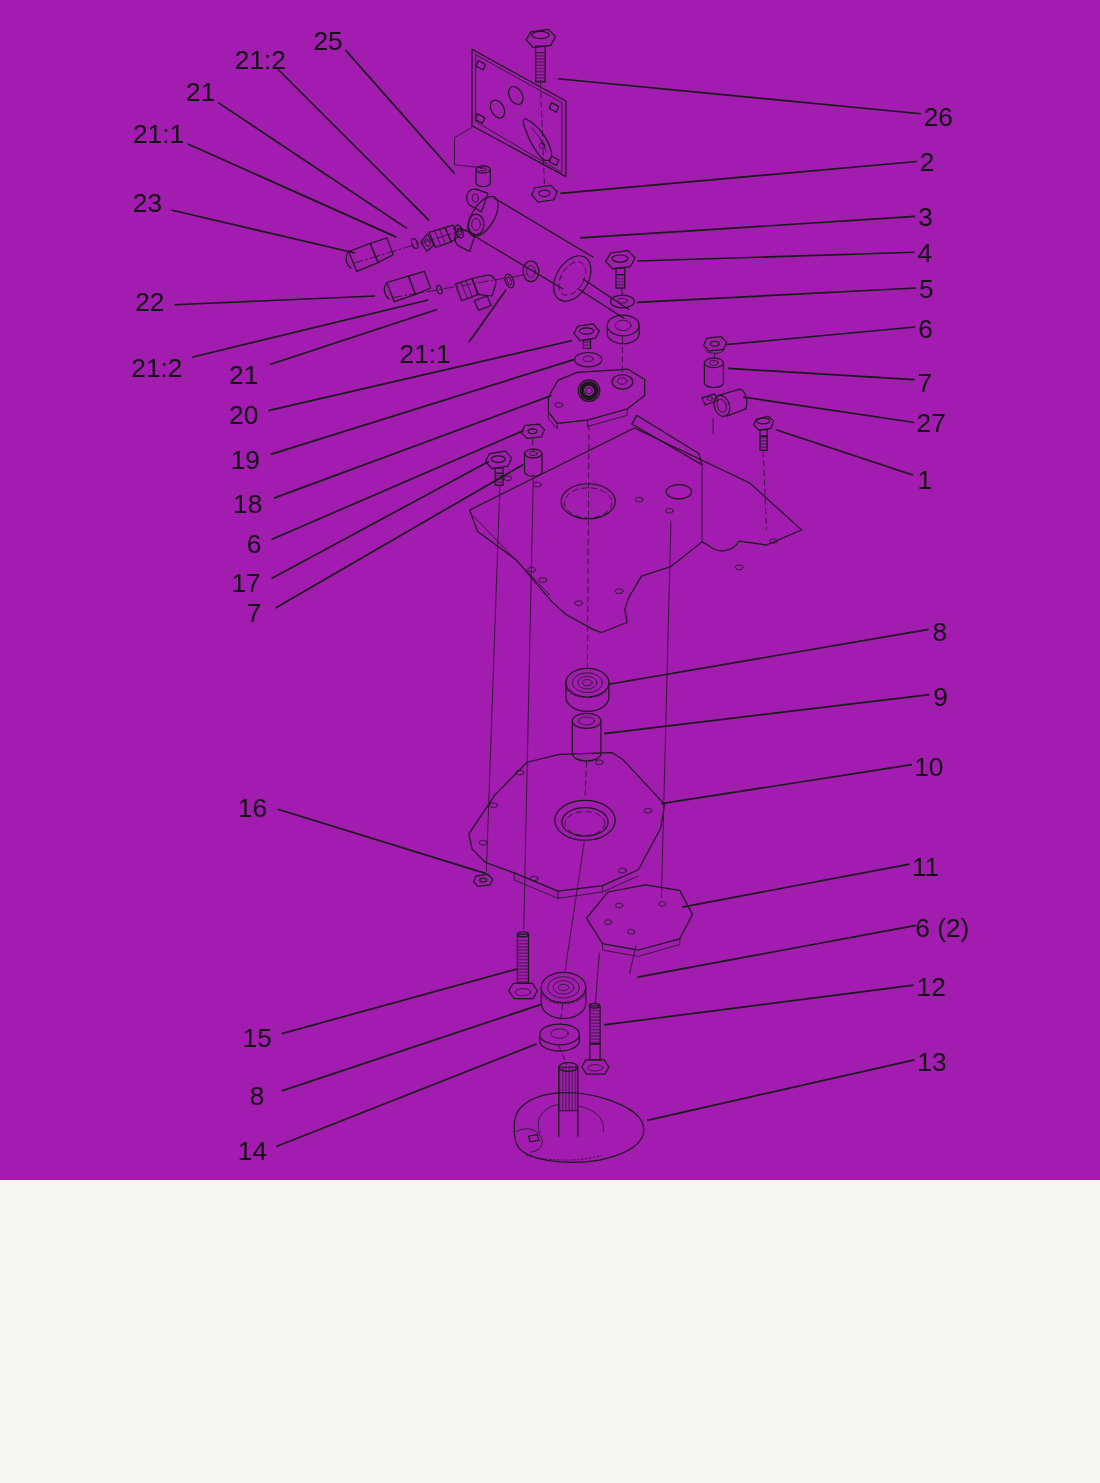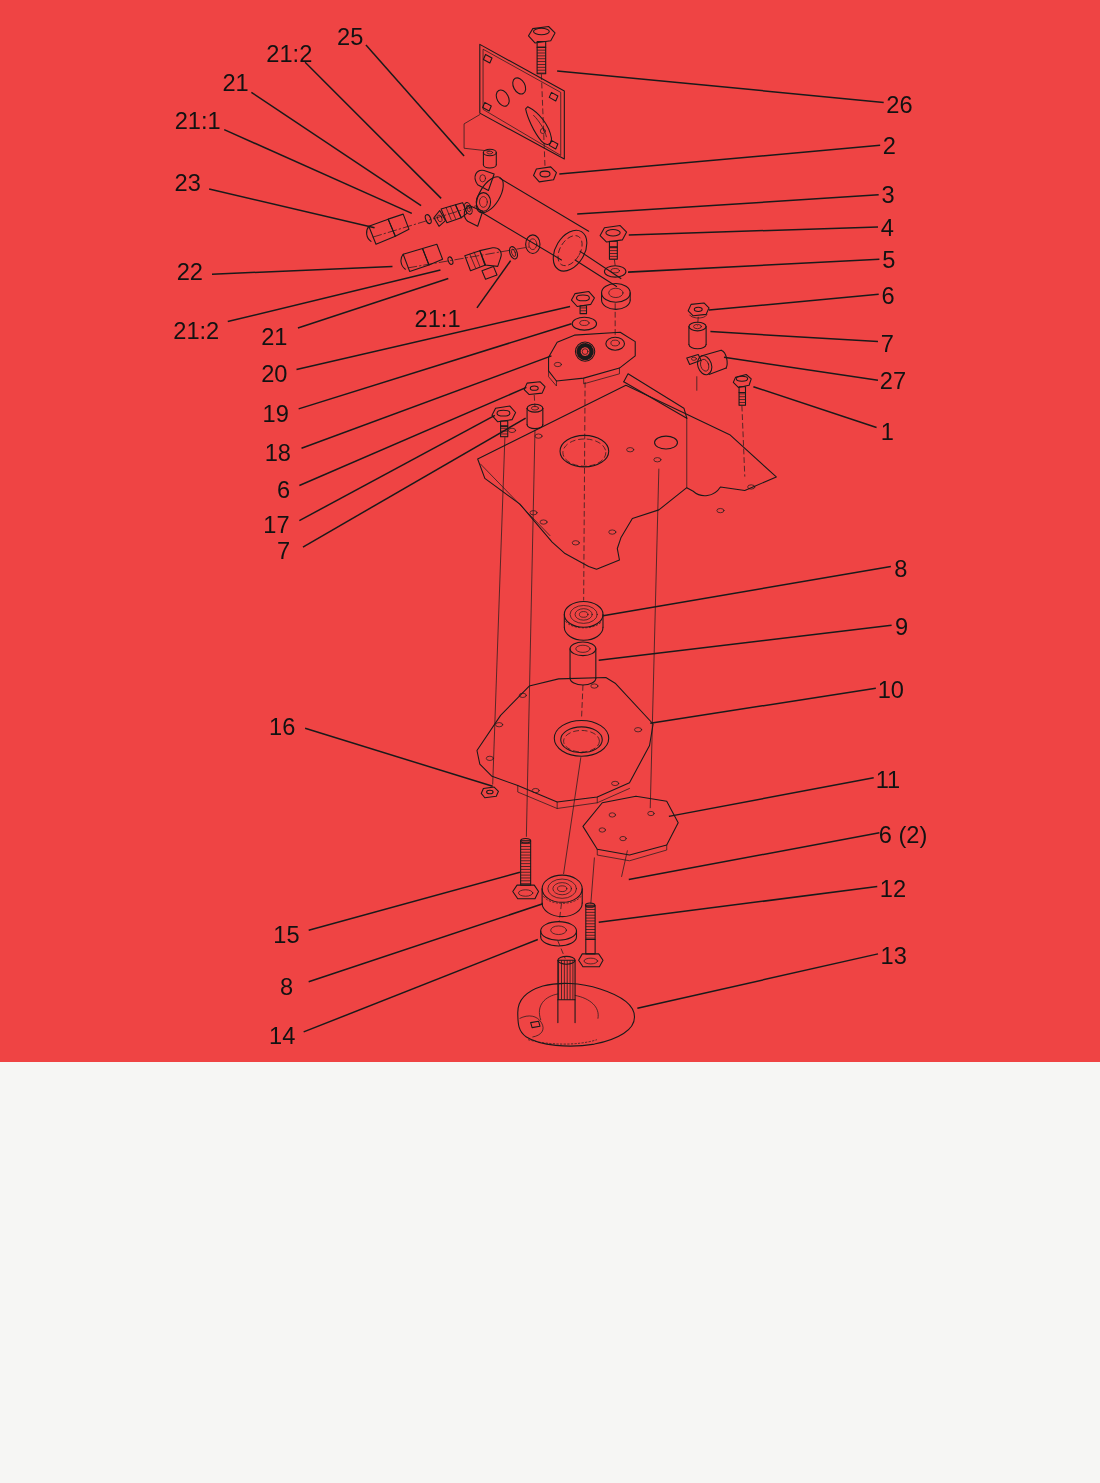--- a/index.html
+++ b/index.html
@@ -1,16 +1,16 @@
 <!DOCTYPE html>
 <html><head>
 <meta charset="utf-8">
 <style>
   html,body{margin:0;padding:0;background:#f6f6f4;}
-  .page{position:relative;width:1100px;height:1062px;background:#ef4444;overflow:hidden;
+  .page{position:relative;width:1100px;height:1180px;background:#a21caf;overflow:hidden;
         font-family:"Liberation Sans",sans-serif;}
   svg{position:absolute;left:0;top:0;width:100%;height:100%;}
   .art{fill:none;stroke:#1a1a1a;stroke-width:1.5;stroke-linecap:round;stroke-linejoin:round;}
   .thin{stroke-width:1;}
   .dash{stroke-dasharray:7 5;stroke-width:1;}
   .dashdot{stroke-dasharray:12 4 2 4;stroke-width:1;}
   .dot{stroke-dasharray:2 3;stroke-width:1;}
   .xline{stroke-width:1;}
   .leader{stroke:#1a1a1a;stroke-width:2.1;fill:none;}
   .callout{fill:#121212;stroke:none;font-family:"Liberation Sans",sans-serif;}

